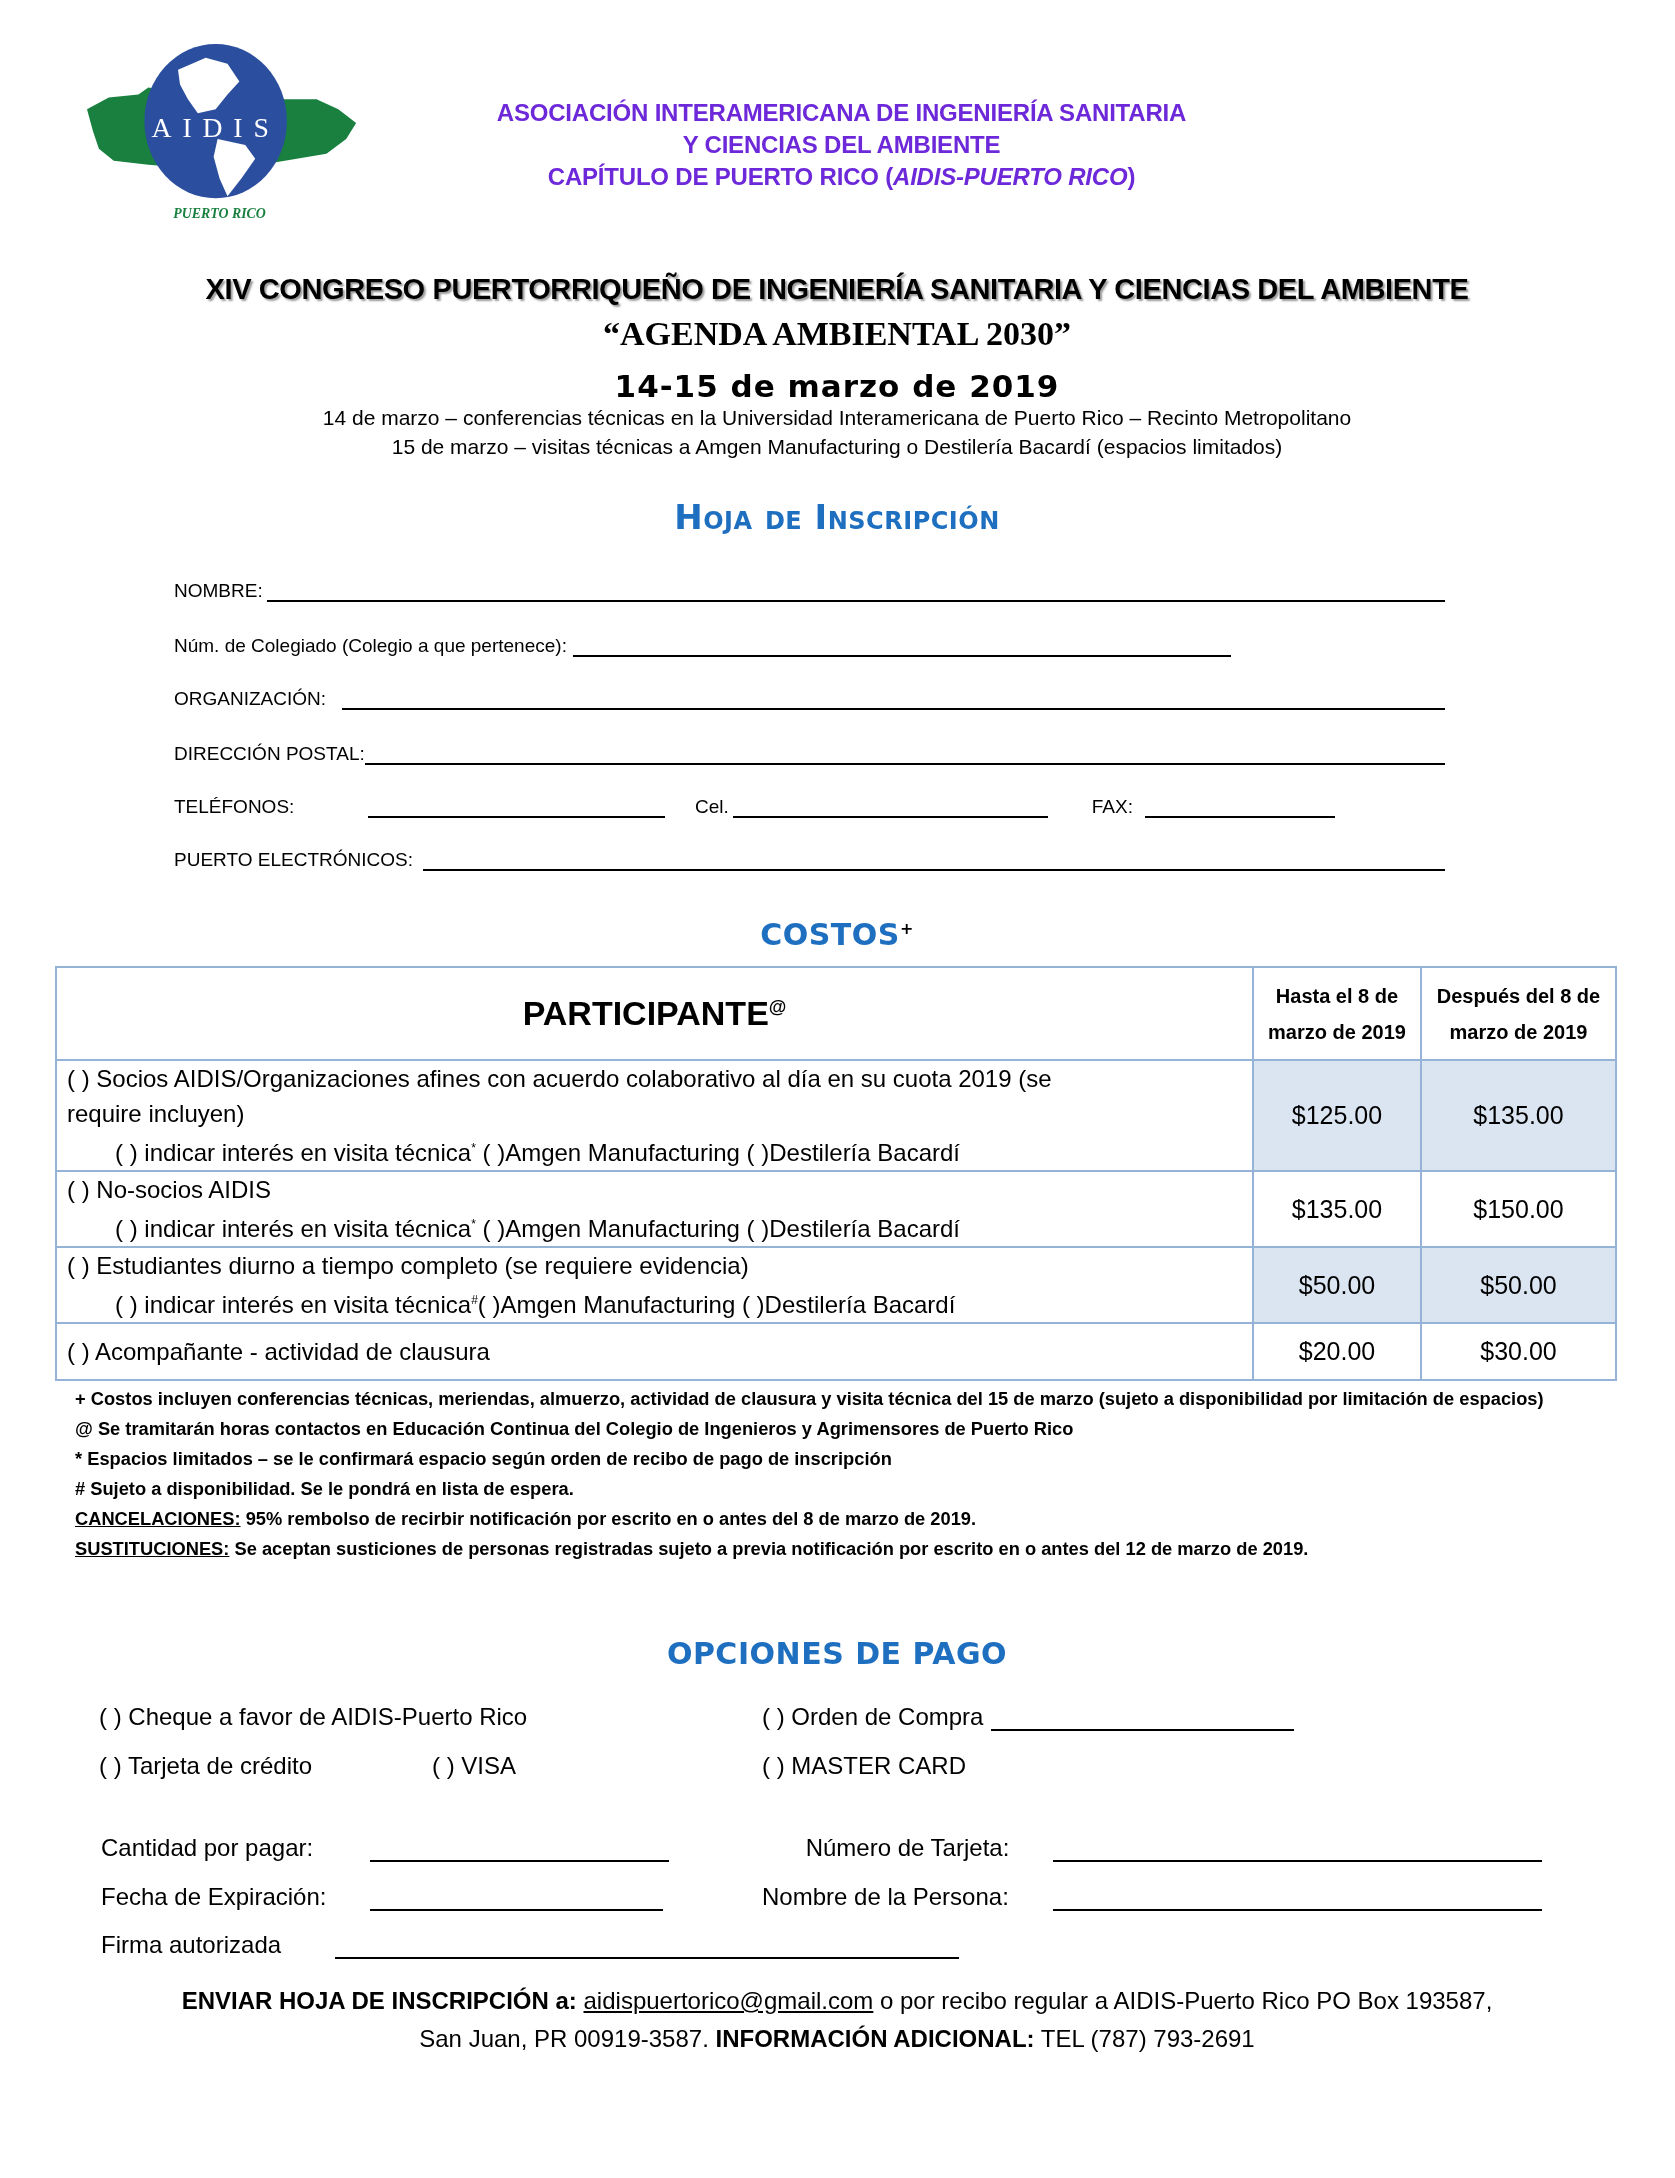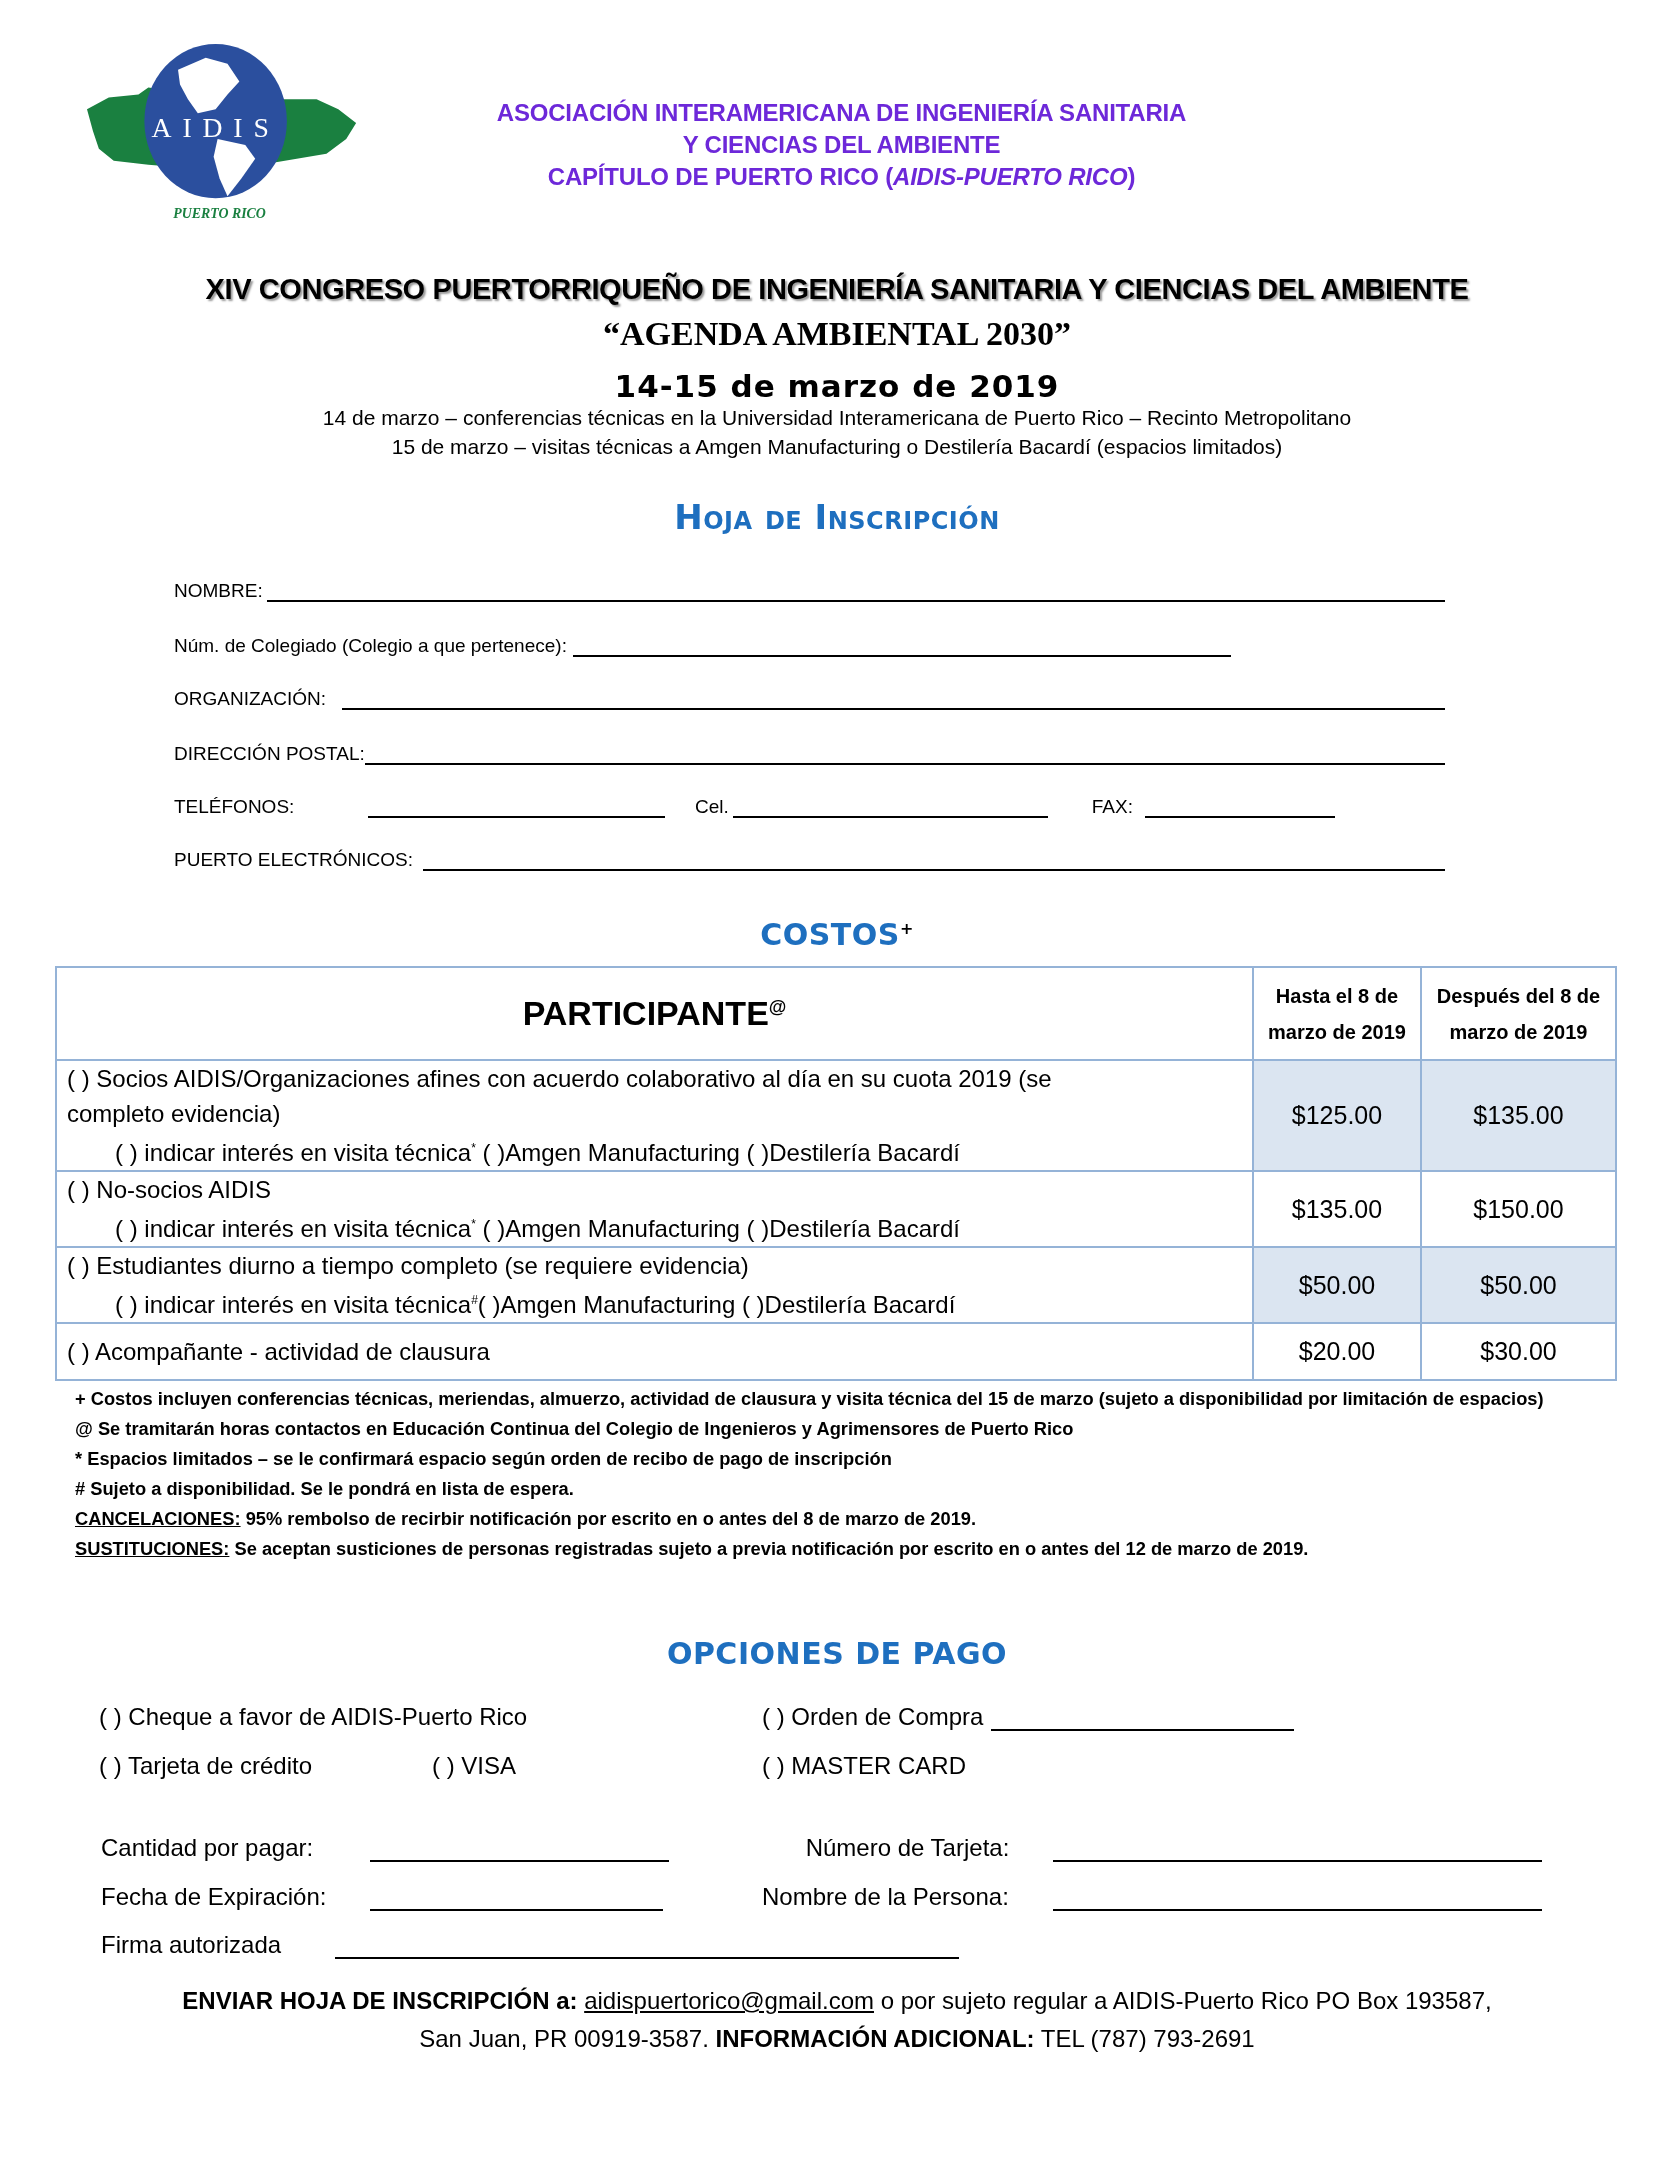--- a/index.html
+++ b/index.html
@@ -105,21 +105,21 @@
 <table class="costs">
   <tbody>
       <tr>
     <th class="th-part"><span>PARTICIPANTE</span><sup>@</sup></th>
     <th class="th-date">Hasta el 8 de marzo de 2019</th>
     <th class="th-date th-date2">Después del 8 de marzo de 2019</th>
   </tr>
   <tr class="shaded" style="height:111px">
     <td class="desc">
       <div>(   )  Socios AIDIS/Organizaciones afines con acuerdo colaborativo al día en su cuota 2019 (se</div>
-      <div>completo evidencia)</div>
+      <div>require incluyen)</div>
       <div class="sub"><span>(  ) indicar interés en visita técnica</span><sup style="font-size:12px">*</sup><span> (    )Amgen Manufacturing (    )Destilería Bacardí</span></div>
     </td>
     <td class="price">$125.00</td>
     <td class="price">$135.00</td>
   </tr>
   <tr style="height:73px">
     <td class="desc">
       <div>(   )  No-socios AIDIS</div>
       <div class="sub"><span>(  ) indicar interés en visita técnica</span><sup style="font-size:12px">*</sup><span> (    )Amgen Manufacturing (    )Destilería Bacardí</span></div>
     </td>
@@ -179,16 +179,16 @@
 <div class="pay" style="left:762px;top:1883px;display:flex;align-items:flex-end;">
   <span style="width:291px;">Nombre de la Persona:</span>
   <span class="line" style="width:489px;"></span>
 </div>
 <div class="pay" style="left:101px;top:1931px;display:flex;align-items:flex-end;">
   <span style="width:234px;">Firma autorizada</span>
   <span class="line" style="width:624px;"></span>
 </div>
 
 <div class="abs send">
-  <div><b>ENVIAR HOJA DE INSCRIPCIÓN a: </b><a>aidispuertorico@gmail.com</a><span> o por sujeto regular a AIDIS-Puerto Rico PO Box 193587,</span></div>
+  <div><b>ENVIAR HOJA DE INSCRIPCIÓN a: </b><a>aidispuertorico@gmail.com</a><span> o por recibo regular a AIDIS-Puerto Rico PO Box 193587,</span></div>
   <div><span>San Juan, PR  00919-3587. </span><b>INFORMACIÓN ADICIONAL:</b><span> TEL (787) 793-2691</span></div>
 </div>
 
 
 </body></html>

